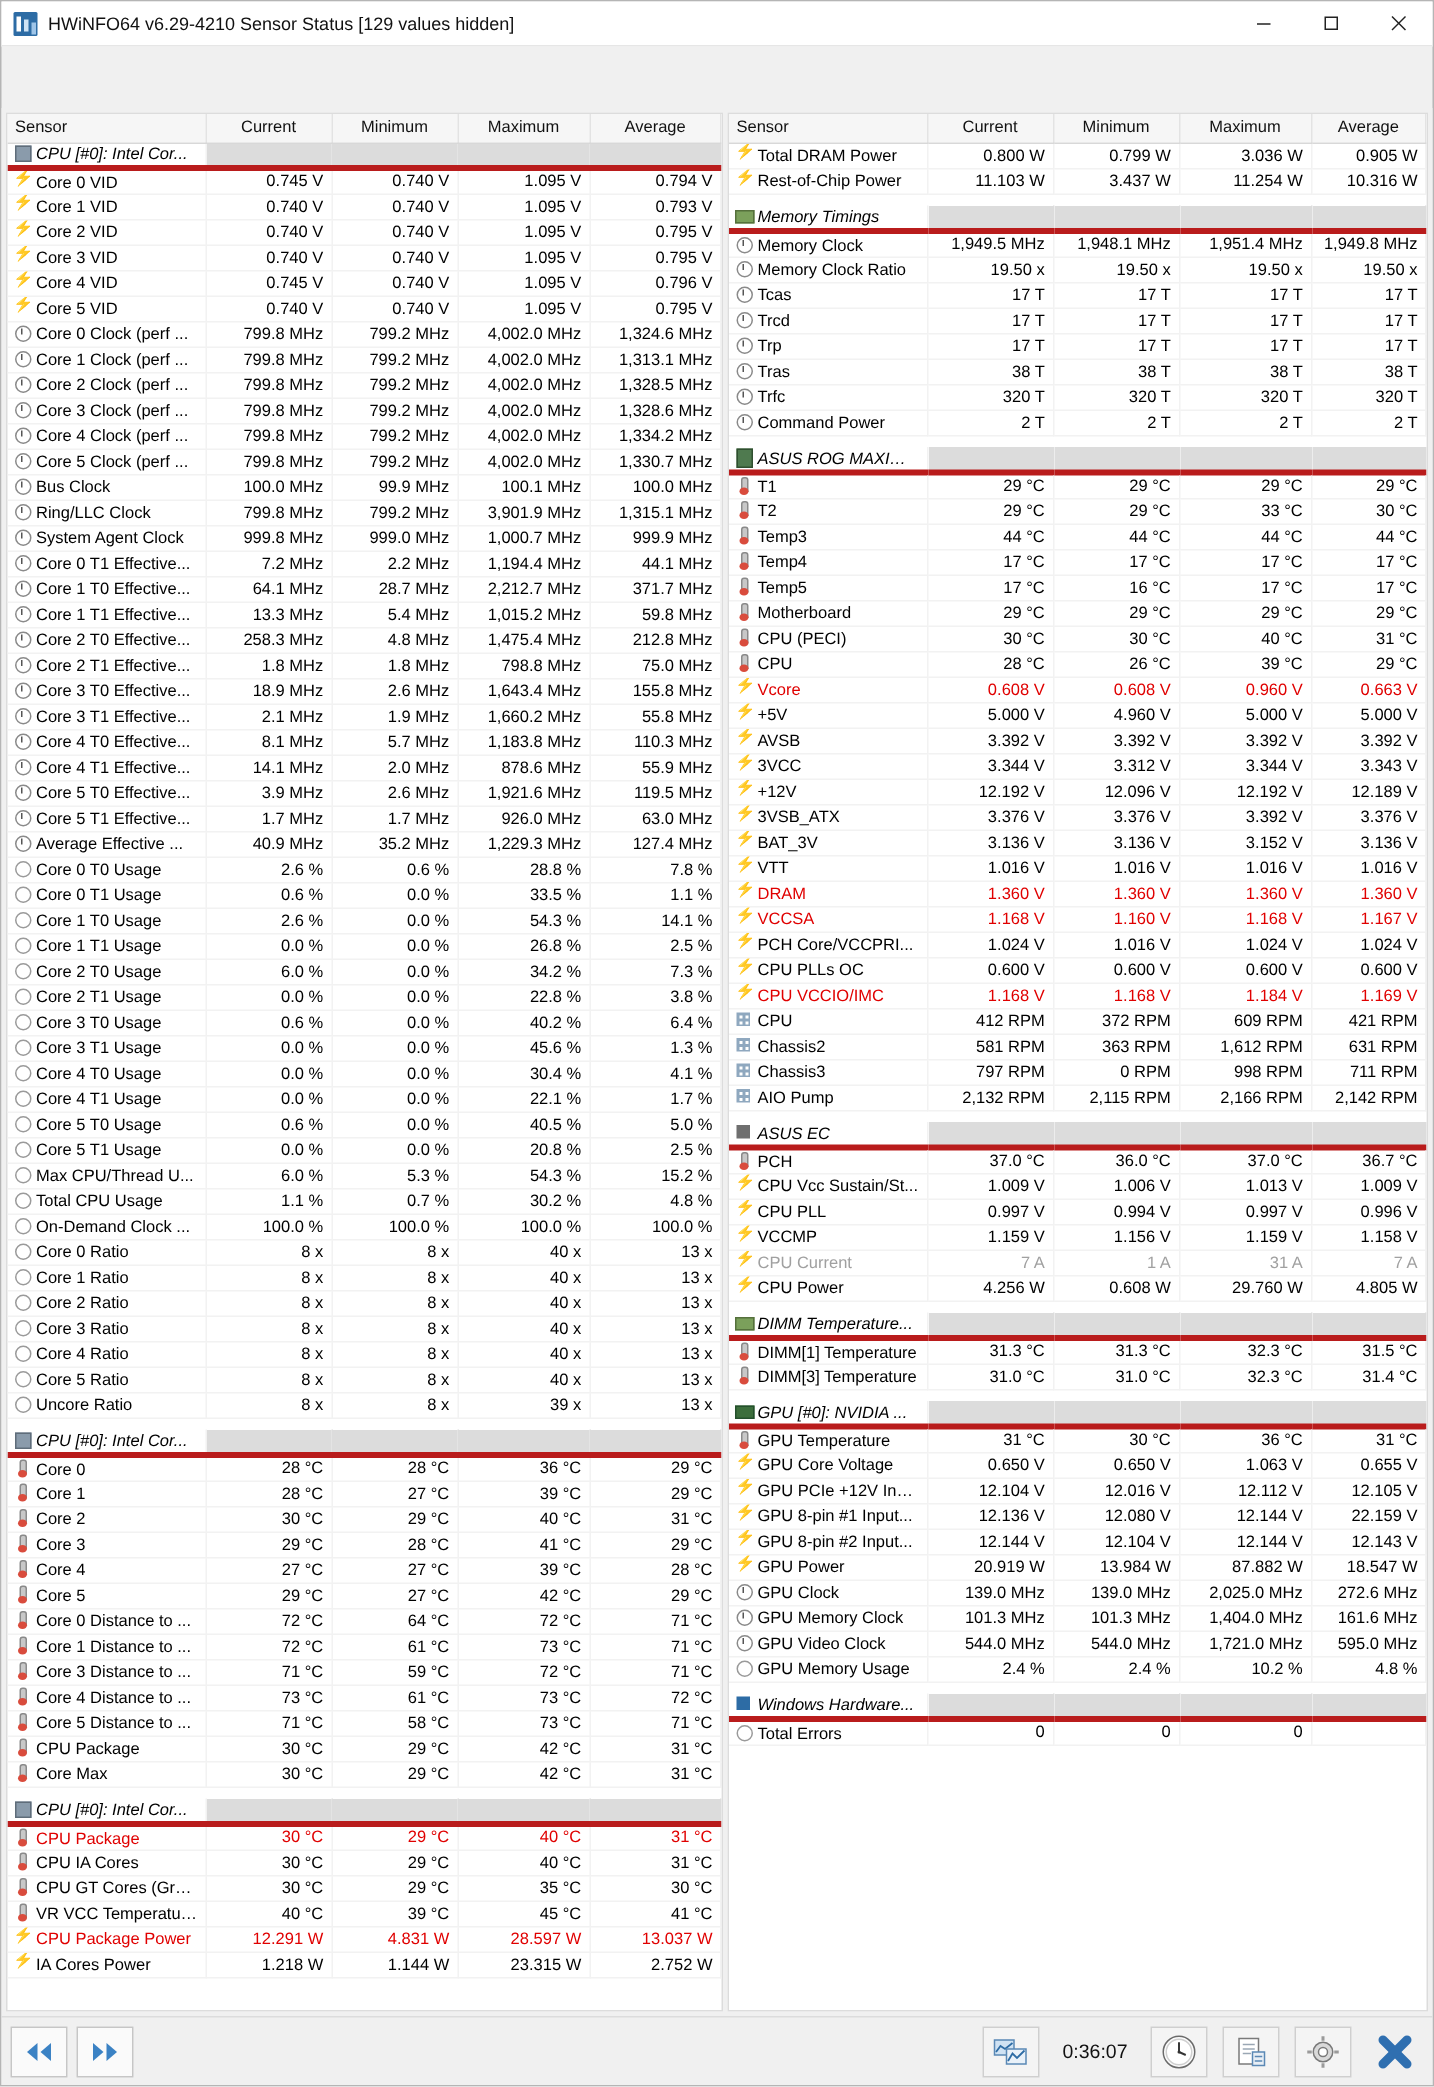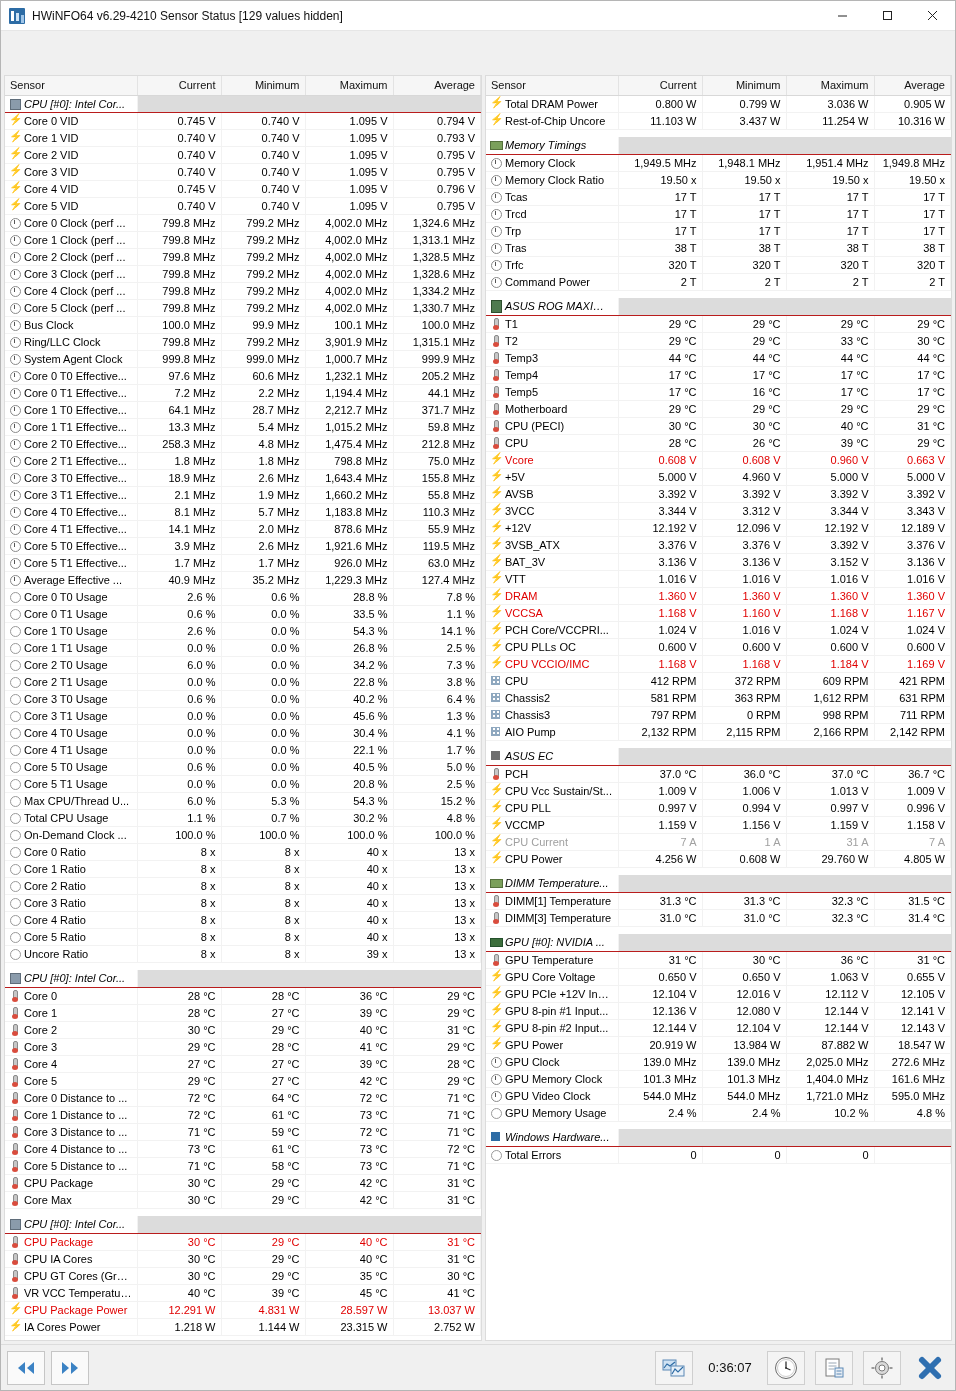--- a/index.html
+++ b/index.html
@@ -74,21 +74,21 @@
     table-layout: fixed;
   }
   table.grid th {
     font-weight: normal;
     font-size: 11px;
     background: #f6f6f6;
     border-right: 1px solid #e3e3e3;
     border-bottom: 1px solid #d8d8d8;
     height: 19px;
     padding: 0 5px;
-    text-align: right;
+    text-align: center;
     color: #111;
     white-space: nowrap;
   }
   table.grid th.sensor-col { text-align: left; padding-left: 5px; }
   table.grid td {
     height: 17px;
     padding: 0 5px;
     border-bottom: 1px solid #f2f2f2;
     border-right: 1px solid #f2f2f2;
     text-align: right;
@@ -99,21 +99,21 @@
   table.grid td.name {
     text-align: left;
     padding-left: 4px;
     overflow: hidden;
     text-overflow: ellipsis;
   }
   tr.group td {
     background: #ffffff;
     font-style: italic;
     font-weight: normal;
-    border-bottom: 1px solid #b91c1c;
+    border-bottom: 4px solid #b91c1c;
   }
   tr.group td.name { padding-left: 4px; }
   tr.group td.grouphdr {
     background: #dcdcdc;
     border-right: 1px solid #dcdcdc;
   }
   tr.spacer td { height: 8px; border: none; background: #fff; }
   .ico {
     display: inline-block; width: 11px; height: 12px;
     vertical-align: -2px; margin-right: 4px; position: relative;
@@ -382,27 +382,20 @@
               <td>1,315.1 MHz</td>
             </tr>
             <tr>
               <td class="name"><span class="ico clock"></span><span>System Agent Clock</span></td>
               <td>999.8 MHz</td>
               <td>999.0 MHz</td>
               <td>1,000.7 MHz</td>
               <td>999.9 MHz</td>
             </tr>
             <tr>
-              <td class="name"><span class="ico clock"></span><span>Core 0 T0 Effective...</span></td>
-              <td>97.6 MHz</td>
-              <td>60.6 MHz</td>
-              <td>1,232.1 MHz</td>
-              <td>205.2 MHz</td>
-            </tr>
-            <tr>
               <td class="name"><span class="ico clock"></span><span>Core 0 T1 Effective...</span></td>
               <td>7.2 MHz</td>
               <td>2.2 MHz</td>
               <td>1,194.4 MHz</td>
               <td>44.1 MHz</td>
             </tr>
             <tr>
               <td class="name"><span class="ico clock"></span><span>Core 1 T0 Effective...</span></td>
               <td>64.1 MHz</td>
               <td>28.7 MHz</td>
@@ -810,21 +803,21 @@
         </thead>
         <tbody id="right-body">
             <tr>
               <td class="name"><span class="ico power"></span><span>Total DRAM Power</span></td>
               <td>0.800 W</td>
               <td>0.799 W</td>
               <td>3.036 W</td>
               <td>0.905 W</td>
             </tr>
             <tr>
-              <td class="name"><span class="ico power"></span><span>Rest-of-Chip Uncore</span></td>
+              <td class="name"><span class="ico power"></span><span>Rest-of-Chip Power</span></td>
               <td>11.103 W</td>
               <td>3.437 W</td>
               <td>11.254 W</td>
               <td>10.316 W</td>
             </tr>
             <tr class="spacer">
               <td colspan="5"></td>
             </tr>
             <tr class="group">
               <td class="name"><span class="ico g-mem"></span><span>Memory Timings</span></td>
@@ -1179,21 +1172,21 @@
               <td>12.104 V</td>
               <td>12.016 V</td>
               <td>12.112 V</td>
               <td>12.105 V</td>
             </tr>
             <tr>
               <td class="name"><span class="ico volt"></span><span>GPU 8-pin #1 Input...</span></td>
               <td>12.136 V</td>
               <td>12.080 V</td>
               <td>12.144 V</td>
-              <td>12.141 V</td>
+              <td>22.159 V</td>
             </tr>
             <tr>
               <td class="name"><span class="ico volt"></span><span>GPU 8-pin #2 Input...</span></td>
               <td>12.144 V</td>
               <td>12.104 V</td>
               <td>12.144 V</td>
               <td>12.143 V</td>
             </tr>
             <tr>
               <td class="name"><span class="ico power"></span><span>GPU Power</span></td>

